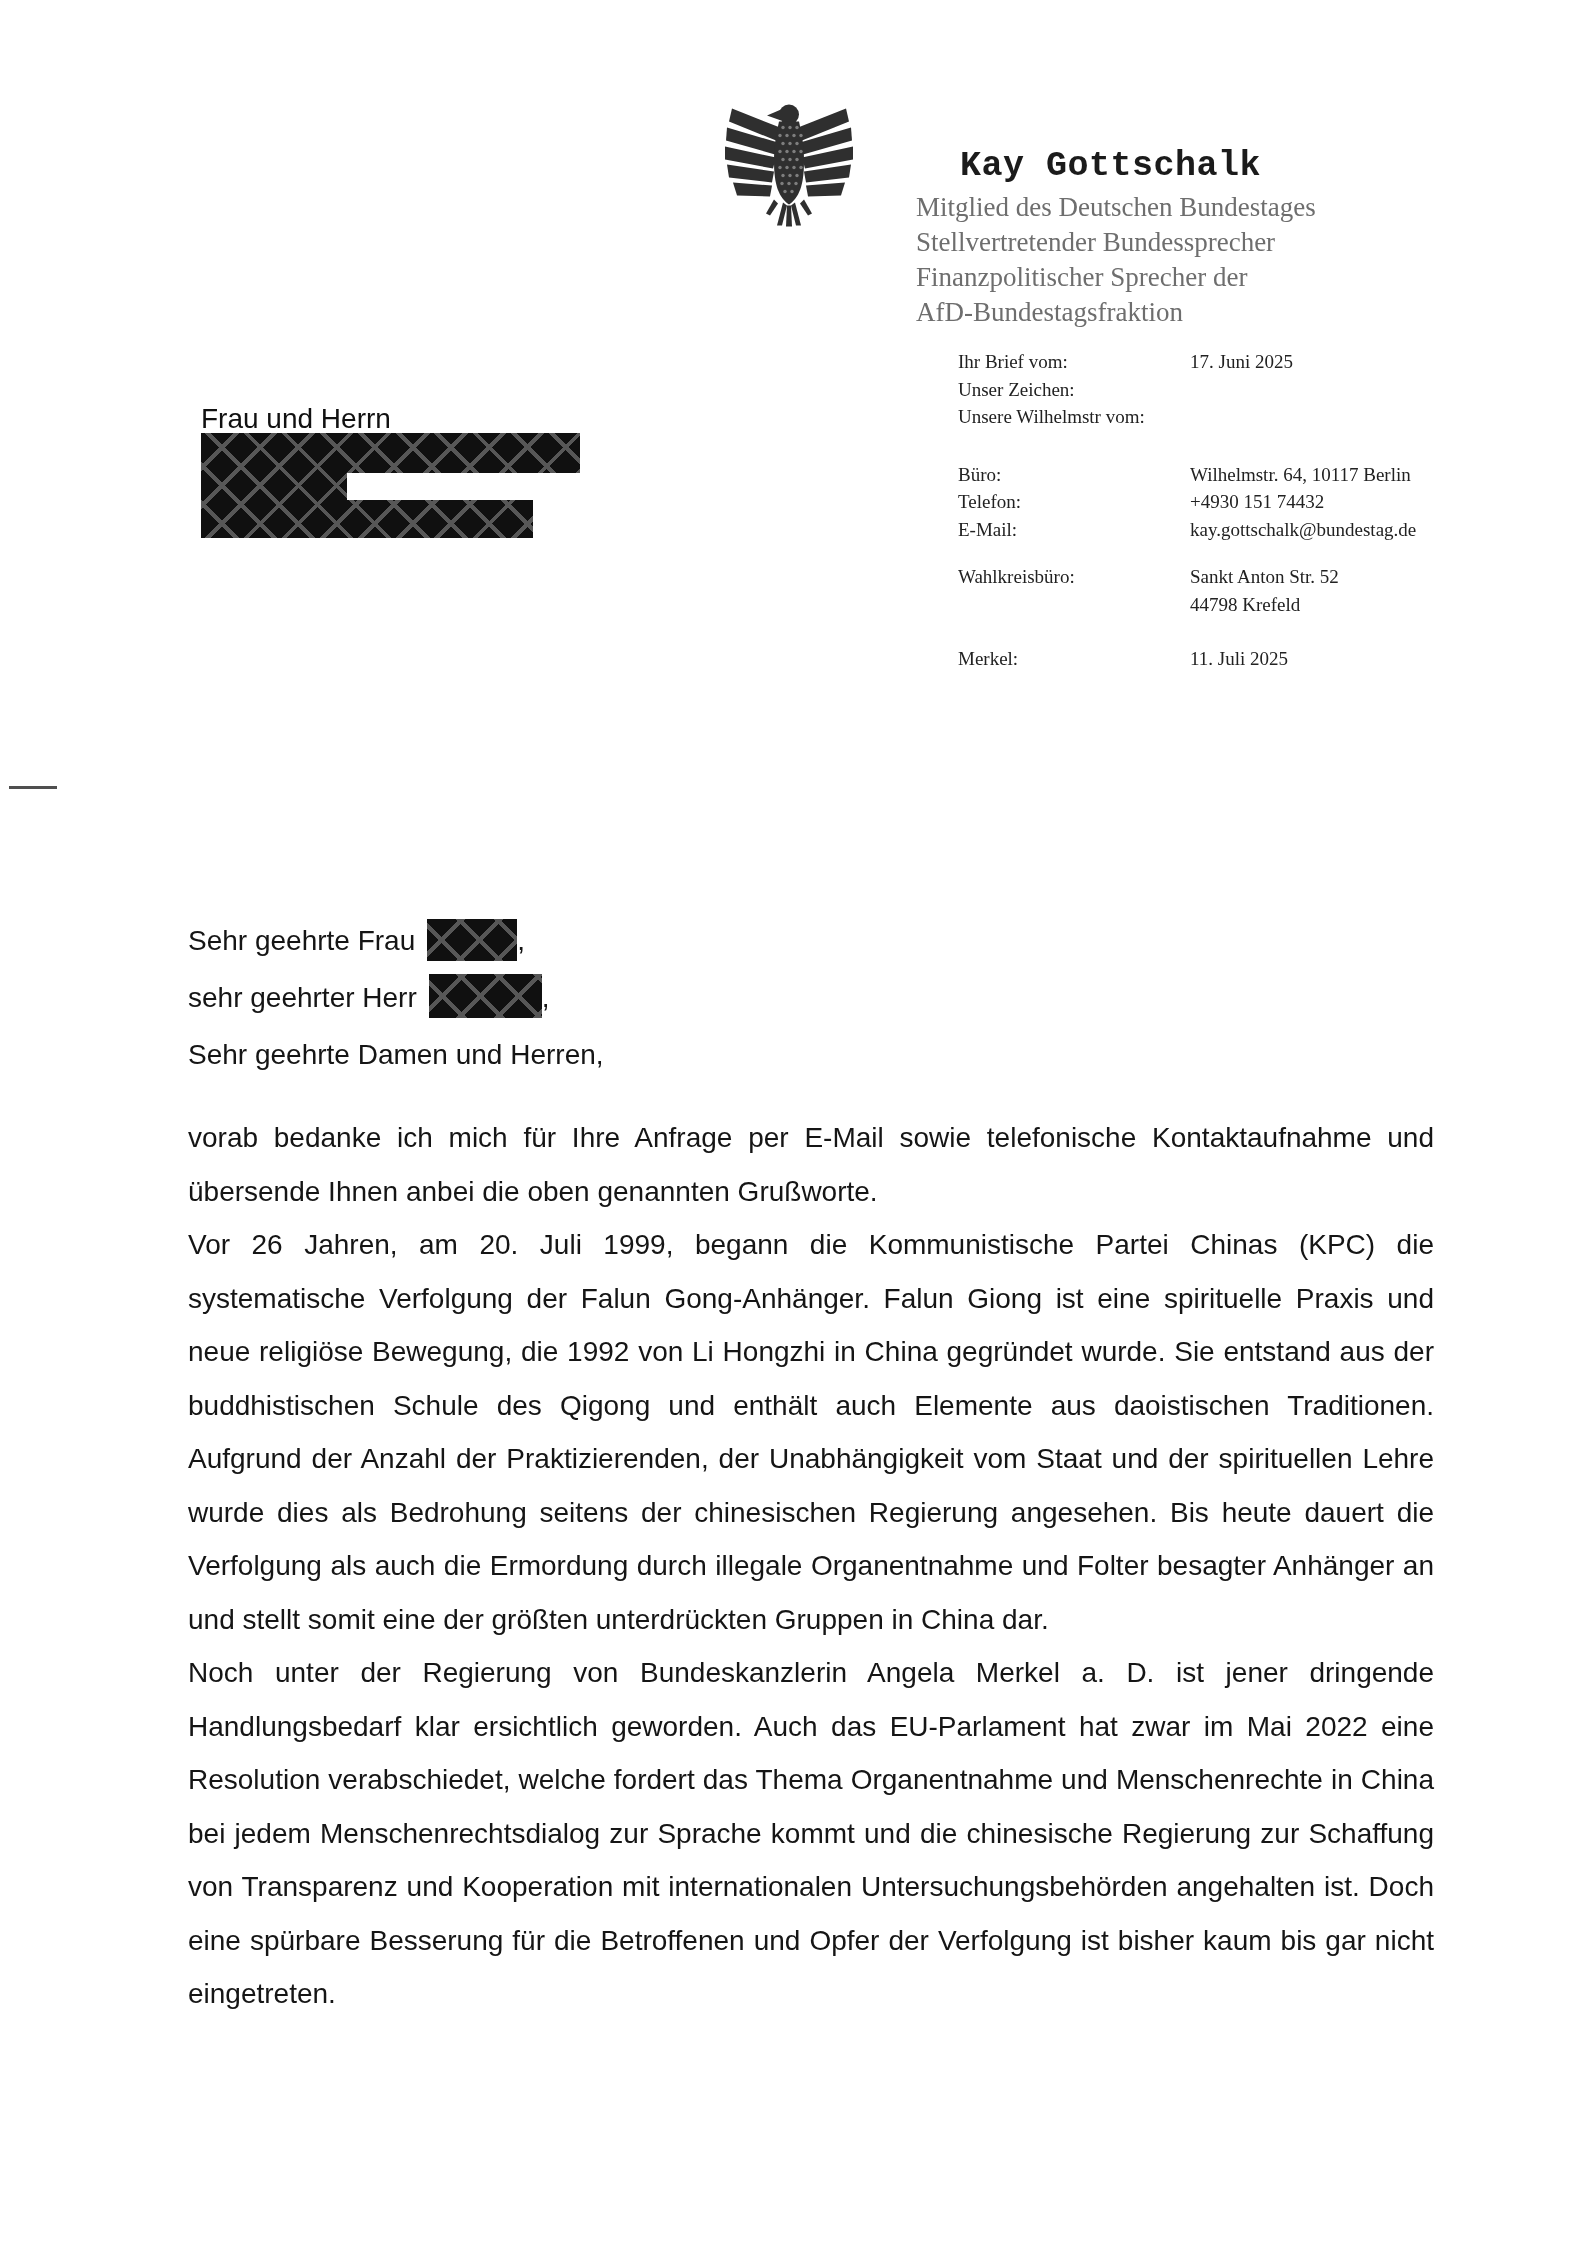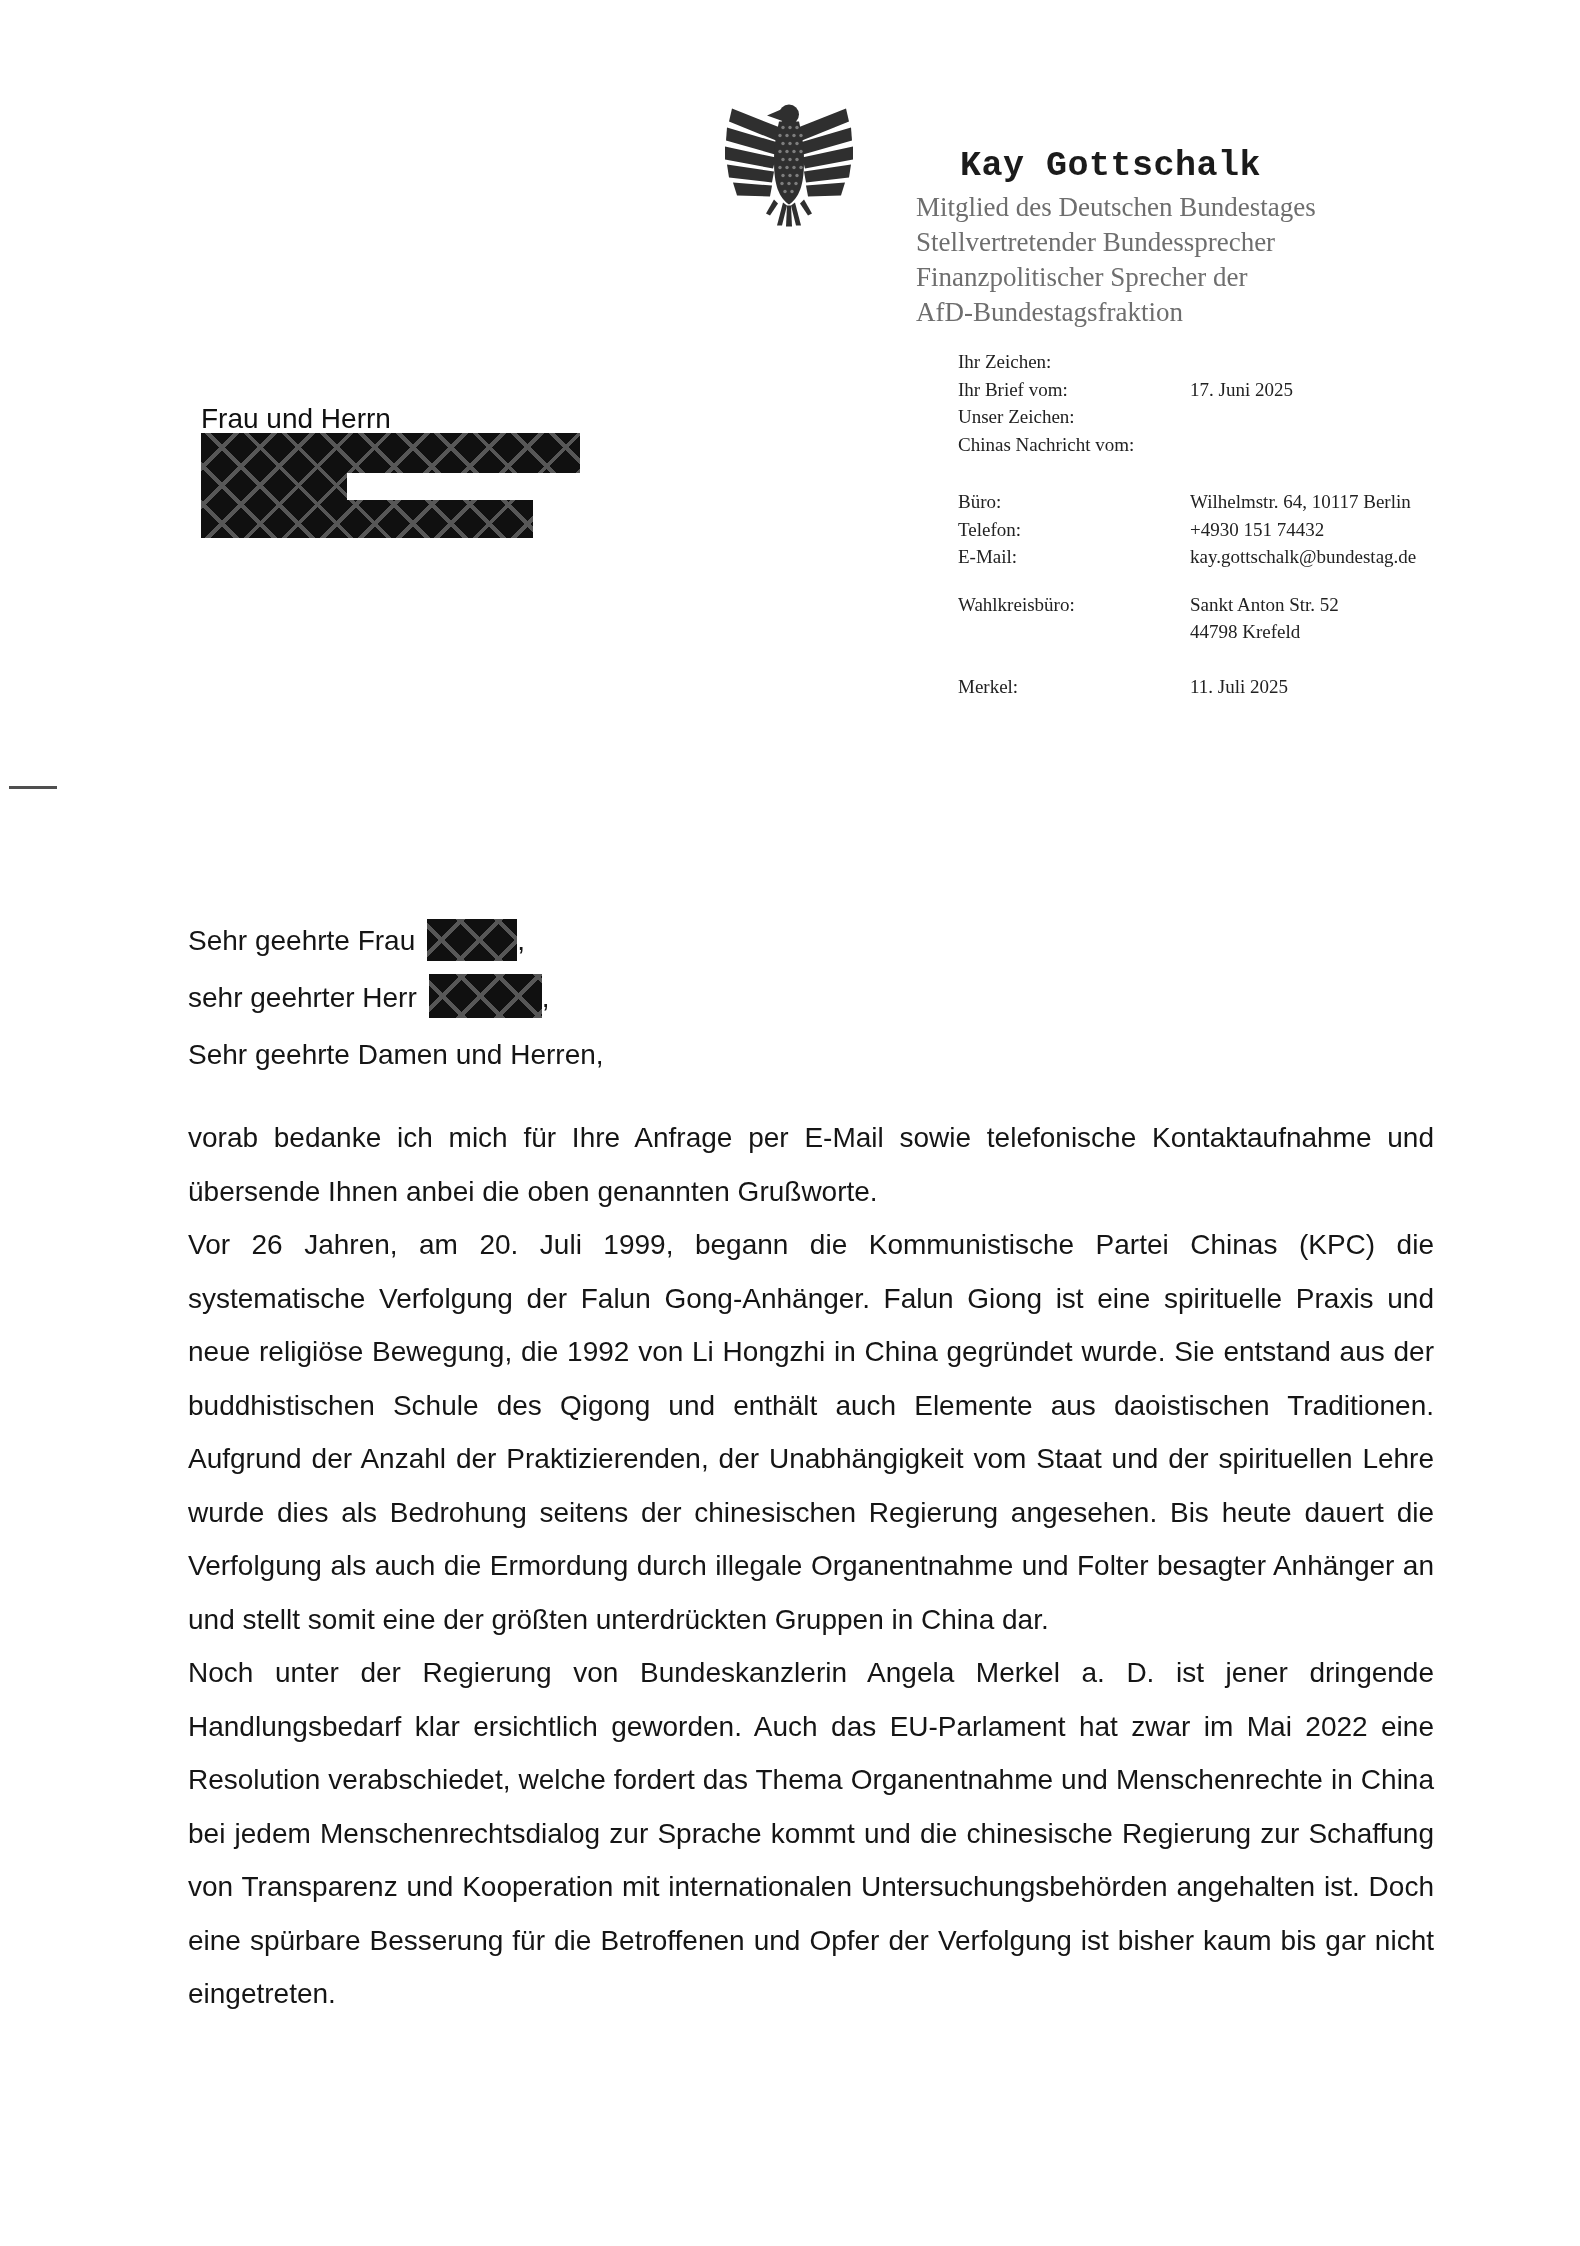--- a/index.html
+++ b/index.html
@@ -132,33 +132,29 @@
   </div>
 
   <div class="lh-name">Kay Gottschalk</div>
   <div class="lh-roles">Mitglied des Deutschen Bundestages
 Stellvertretender Bundessprecher
 Finanzpolitischer Sprecher der
 AfD-Bundestagsfraktion</div>
 
   <div class="refs">
     <div class="ref-row">
-      <span class="ref-label">Ihr Zeichen:</span>
-      <span class="ref-value"></span>
-    </div>
-    <div class="ref-row">
       <span class="ref-label">Ihr Brief vom:</span>
       <span class="ref-value">17. Juni 2025</span>
     </div>
     <div class="ref-row">
       <span class="ref-label">Unser Zeichen:</span>
       <span class="ref-value"></span>
     </div>
     <div class="ref-row">
-      <span class="ref-label">Chinas Nachricht vom:</span>
+      <span class="ref-label">Unsere Wilhelmstr vom:</span>
       <span class="ref-value"></span>
     </div>
 
     <div class="ref-row gap-a">
       <span class="ref-label">Büro:</span>
       <span class="ref-value">Wilhelmstr. 64, 10117 Berlin</span>
     </div>
     <div class="ref-row">
       <span class="ref-label">Telefon:</span>
       <span class="ref-value">+4930 151 74432</span>

